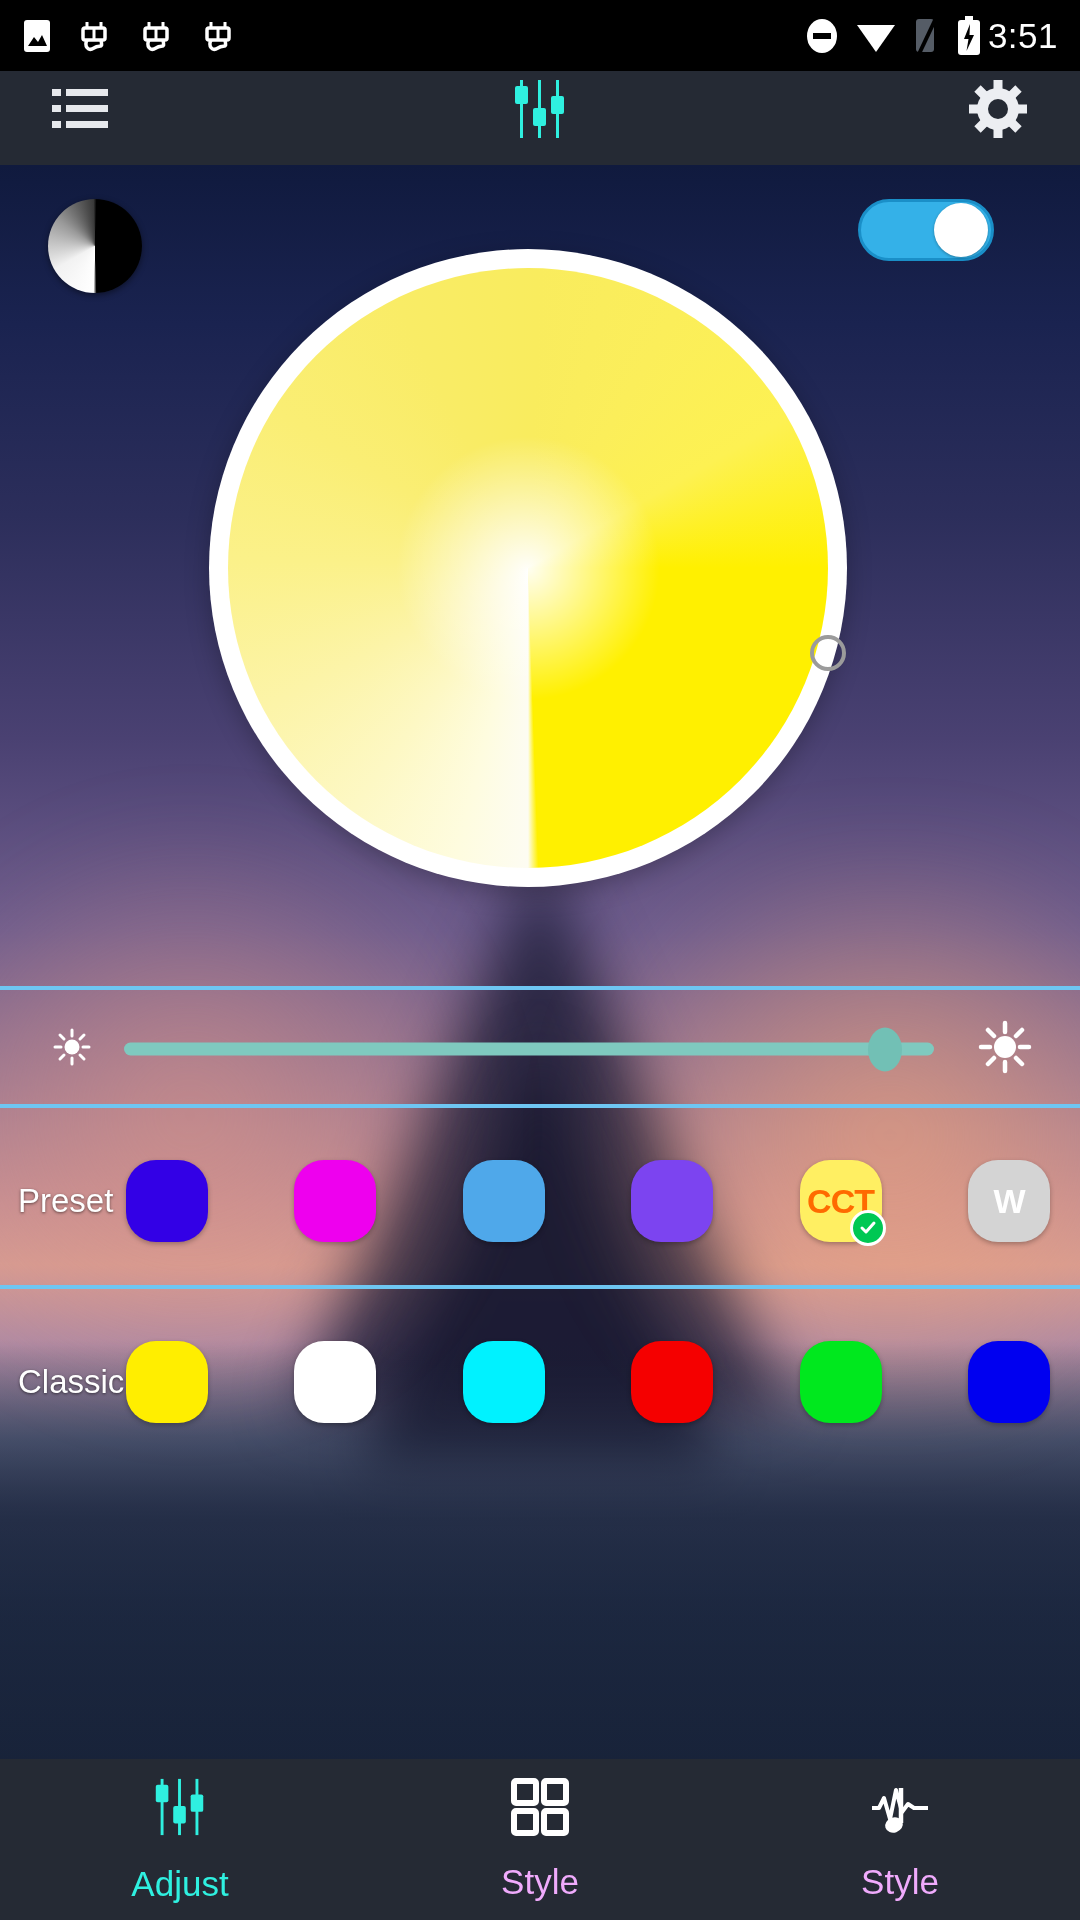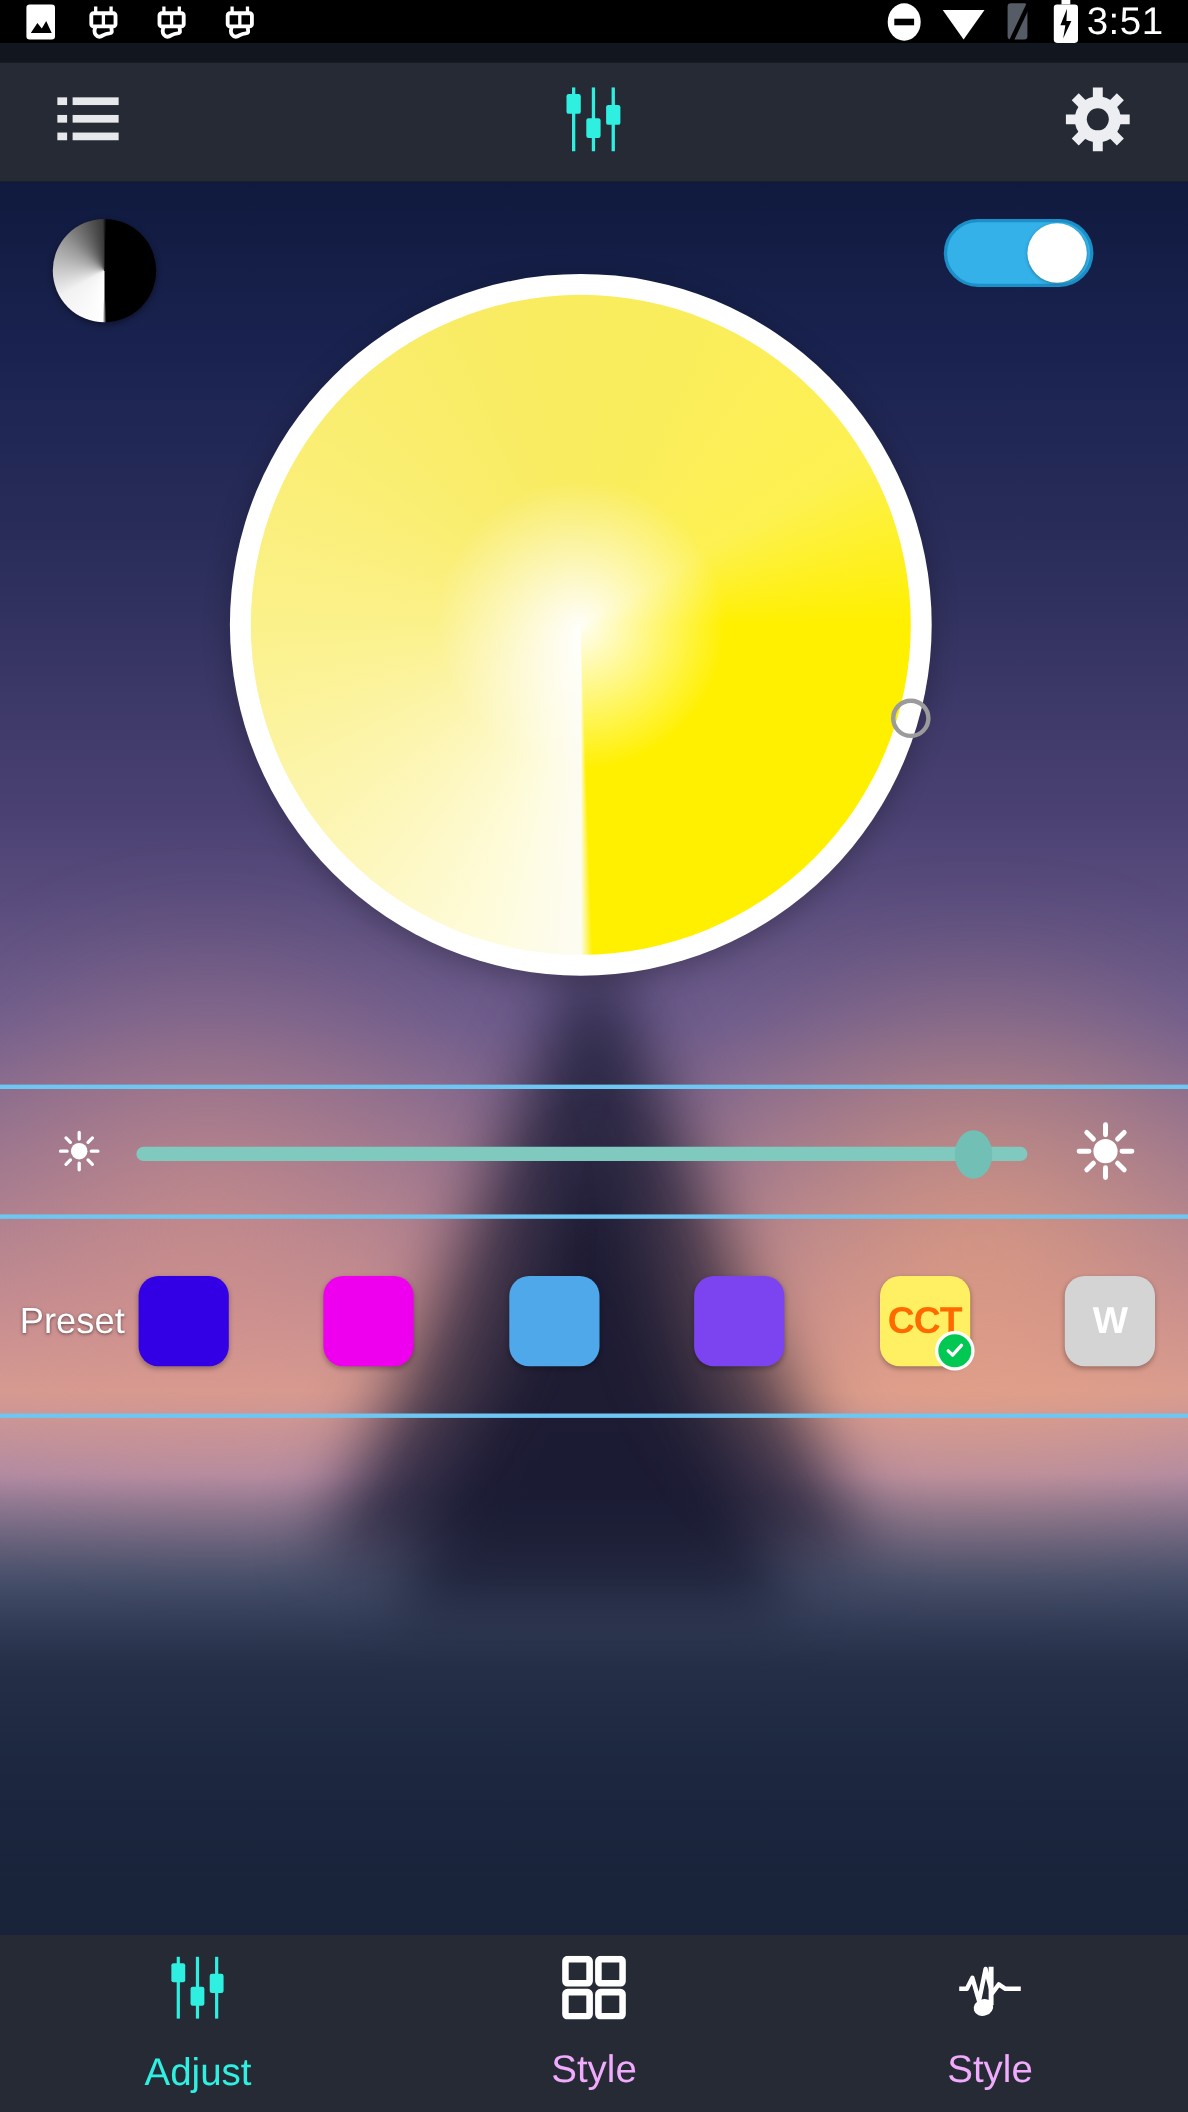--- a/index.html
+++ b/index.html
@@ -6,21 +6,21 @@
   html,body { width:1080px; height:1920px; }
   body {
     font-family:"Liberation Sans", sans-serif;
     background:#12161f;
     overflow:hidden;
     position:relative;
   }
 
   
   #status-bar{
-    position:absolute; top:0; left:0; width:1080px; height:39px;
+    position:absolute; top:0; left:0; width:1080px; height:71px;
     background:#000; display:flex; align-items:center;
     padding:0 22px; z-index:40;
   }
   #status-left{ display:flex; align-items:center; gap:22px; }
   #status-right{ margin-left:auto; display:flex; align-items:center; gap:17px; }
   .st-ico{ display:block; }
   #status-clock{ color:#fff; font-size:35px; font-weight:400; letter-spacing:.5px; margin-left:6px; }
 
   
   #app-bar{
@@ -175,21 +175,21 @@
     position:absolute; left:0; width:1080px; height:186px;
     display:flex; align-items:center;
   }
   .row-label{
     color:#fff; font-size:33px; width:126px; text-align:left;
     padding-left:18px; text-shadow:0 1px 3px rgba(0,0,0,.55);
     flex:0 0 126px;
   }
   .swatches{ display:flex; flex:1; justify-content:space-between; padding-right:30px; }
   .swatch{
-    width:82px; height:82px; border-radius:18px; position:relative;
+    width:82px; height:82px; border-radius:30px; position:relative;
     box-shadow:0 2px 5px rgba(0,0,0,.28);
     display:flex; align-items:center; justify-content:center;
   }
   .swatch-text{
     font-size:34px; font-weight:bold; letter-spacing:-1px;
   }
   .check-badge{
     position:absolute; right:-4px; bottom:-4px;
     width:36px; height:36px; border-radius:50%;
     background:#00c853; border:3px solid #fff;
@@ -361,20 +361,31 @@
           </div>
         </div>
         <div class="swatch" style="background: rgb(212, 212, 212);">
           <span class="swatch-text" style="color: rgb(255, 255, 255);">W</span>
         </div>
       </div>
   </div>
 
   <div class="divider" style="top:1120px"></div>
 
+  <div class="swatch-row" id="classic-row" style="top:1124px">
+    <div class="row-label">Classic</div>
+    <div class="swatches" id="classic-swatches">
+        <div class="swatch" style="background: rgb(255, 238, 0);"></div>
+        <div class="swatch" style="background: rgb(255, 255, 255);"></div>
+        <div class="swatch" style="background: rgb(0, 242, 255);"></div>
+        <div class="swatch" style="background: rgb(245, 0, 0);"></div>
+        <div class="swatch" style="background: rgb(0, 232, 30);"></div>
+        <div class="swatch" style="background: rgb(0, 0, 240);"></div>
+      </div>
+  </div>
 
 </div>
 
 <div id="bottom-nav">
 
   <div class="nav-item active">
     <svg width="62" height="62" viewBox="0 0 64 62">
       <rect x="12" y="2" width="3" height="58" fill="#2ff0e0"></rect>
       <rect x="30" y="2" width="3" height="58" fill="#2ff0e0"></rect>
       <rect x="48" y="2" width="3" height="58" fill="#2ff0e0"></rect>

